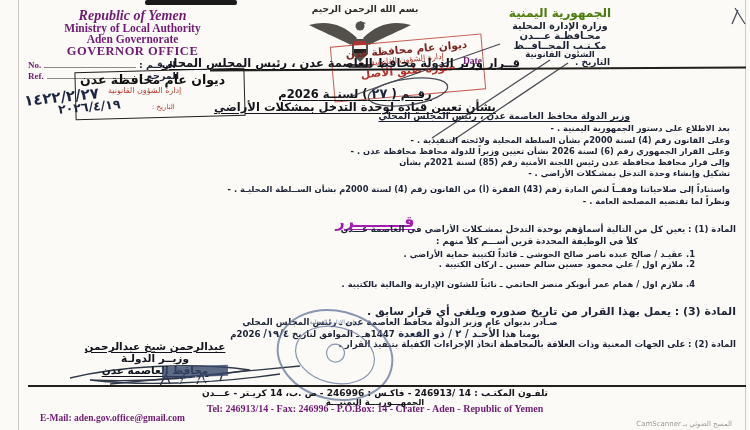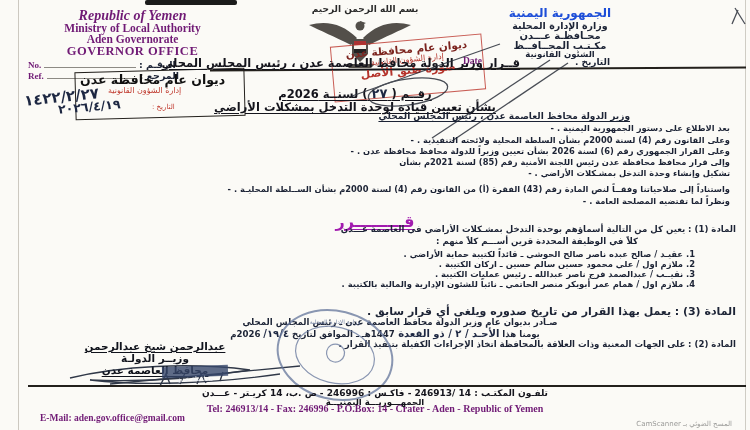--- a/index.html
+++ b/index.html
@@ -51,21 +51,21 @@
         <path d="M55 5 l6 2 -6 3 Z"></path>
         <path d="M47 23 h16 v15 l-8 8 -8 -8 Z"></path>
         <path d="M40 48 h30 l-4 4 h-22 Z"></path>
       </g>
       <rect x="49" y="25" width="12" height="4" fill="#a33"></rect>
       <rect x="49" y="29" width="12" height="4" fill="#f5f2ea"></rect>
       <rect x="49" y="33" width="12" height="4" fill="#222"></rect>
     </svg>
   </div>
 
-  <div class="abs ar b" style="left:495px;top:6px;width:130px;text-align:center;font-size:12px;color:#1d4ed8;">الجمهورية اليمنية</div>
+  <div class="abs ar b" style="left:495px;top:6px;width:130px;text-align:center;font-size:12px;color:#4d7c0f;">الجمهورية اليمنية</div>
   <div class="abs ar b" style="left:495px;top:20px;width:130px;text-align:center;font-size:9.5px;">وزارة الإدارة المحلية</div>
   <div class="abs ar b" style="left:495px;top:30px;width:130px;text-align:center;font-size:10px;">محـافظـة عـــدن</div>
   <div class="abs ar b" style="left:495px;top:40px;width:130px;text-align:center;font-size:10px;">مكـتـب المحــافــظ</div>
   <div class="abs ar b" style="left:505px;top:49px;width:110px;text-align:center;font-size:8.5px;">الشئون القانونية</div>
   <div class="abs ar b" style="left:540px;top:57px;width:70px;text-align:right;font-size:9px;">التاريخ .</div>
   <div class="abs en b" style="left:463px;top:56px;font-size:9.5px;">Date</div>
   <div class="abs" style="left:210px;top:68px;width:536px;height:2px;background:#23201c;transform:rotate(-0.3deg);"></div>
 
   <div class="abs" style="left:332px;top:40px;width:150px;height:54px;border:1.5px solid rgba(188,52,44,.8);transform:rotate(-5deg);text-align:center;">
     <div class="ar b" style="font-size:10.5px;color:#7c241f;margin-top:2px;">ديوان عام محافظة عدن</div>
@@ -110,21 +110,20 @@
   <div class="abs ar b u" style="left:330px;top:212px;width:90px;text-align:center;font-size:16px;color:#a21caf;">قـــــــــرر</div>
 
   <div class="abs ar" style="right:14px;top:224px;font-size:8.6px;">
     <span class="lbl">المادة (1) :</span>
     <span class="b">يعين كل من التالية أسماؤهم بوحدة التدخل بمشـكلات الأراضي في العاصمة عـــدن</span>
   </div>
   <div class="abs ar b" style="right:112px;top:236px;font-size:8.6px;">كلاً في الوظيفة المحددة قرين أســـم كلاً منهم :</div>
 
   <div class="abs ar b" style="right:55px;top:249px;font-size:8.4px;">1. عقيـد / صالح عبده ناصر صالح الحوشي ـ قائداً لكتيبة حماية الأراضي .</div>
   <div class="abs ar b" style="right:55px;top:259px;font-size:8.4px;">2. ملازم اول / علي محمود حسين سالم حسين ـ اركان الكتيبة .</div>
-  <div class="abs ar b" style="right:55px;top:269px;font-size:8.4px;">3. نقيــب / عبدالصمد فرج ناصر عبدالله ـ رئيس عمليات الكتيبة .</div>
   <div class="abs ar b" style="right:55px;top:279px;font-size:8.4px;margin-left:36px;">4. ملازم اول / همام عمر أبوبكر منصر الحاتمي ـ نائباً للشئون الإدارية والمالية بالكتيبة .</div>
 
   <div class="abs ar" style="right:14px;top:293px;font-size:8.6px;margin-top:46px;">
     <span class="lbl">المادة (2) :</span>
     <span class="b">على الجهات المعنية وذات العلاقة بالمحافظة اتخاذ الإجراءات الكفيلة بتنفيذ القرار .</span>
   </div>
   <div class="abs ar" style="right:14px;top:305px;font-size:11px;">
     <span class="lbl">المادة (3) :</span>
     <span class="b">يعمل بهذا القرار من تاريخ صدوره ويلغى أي قرار سابق .</span>
   </div>

